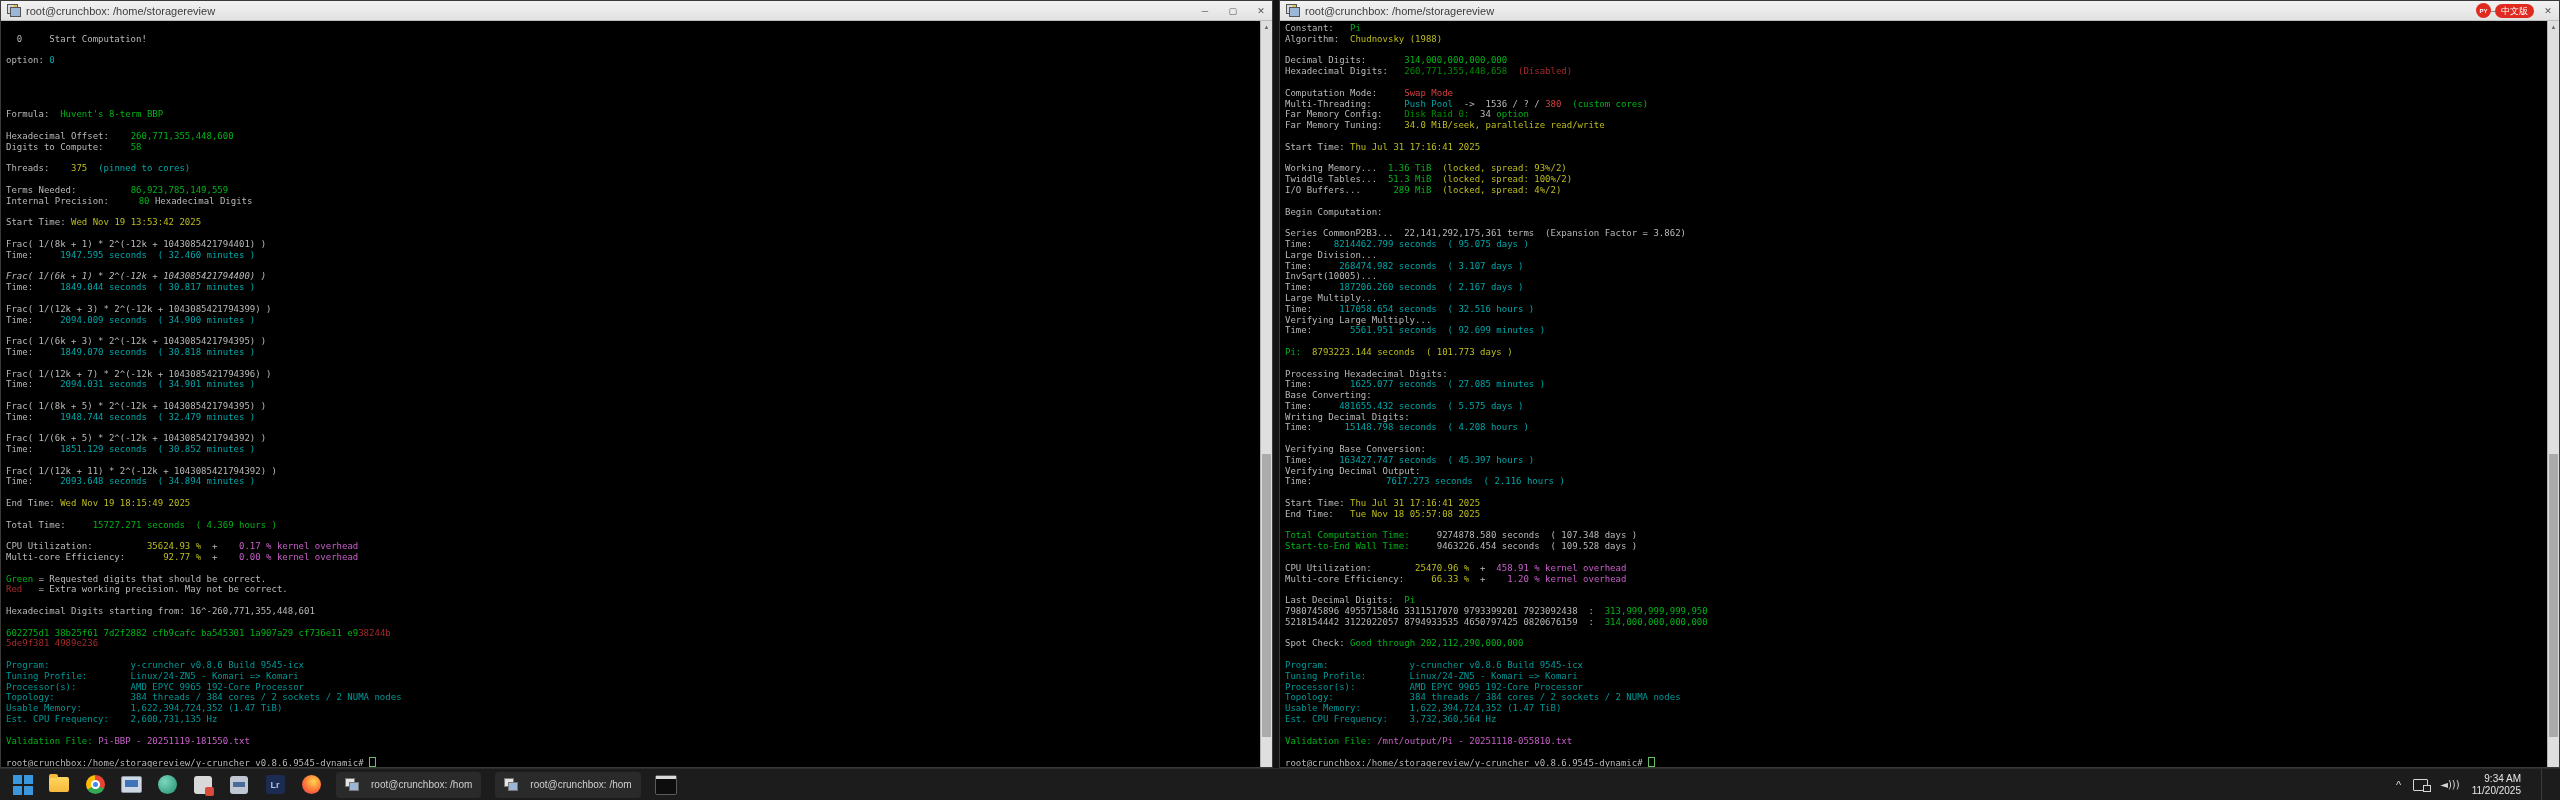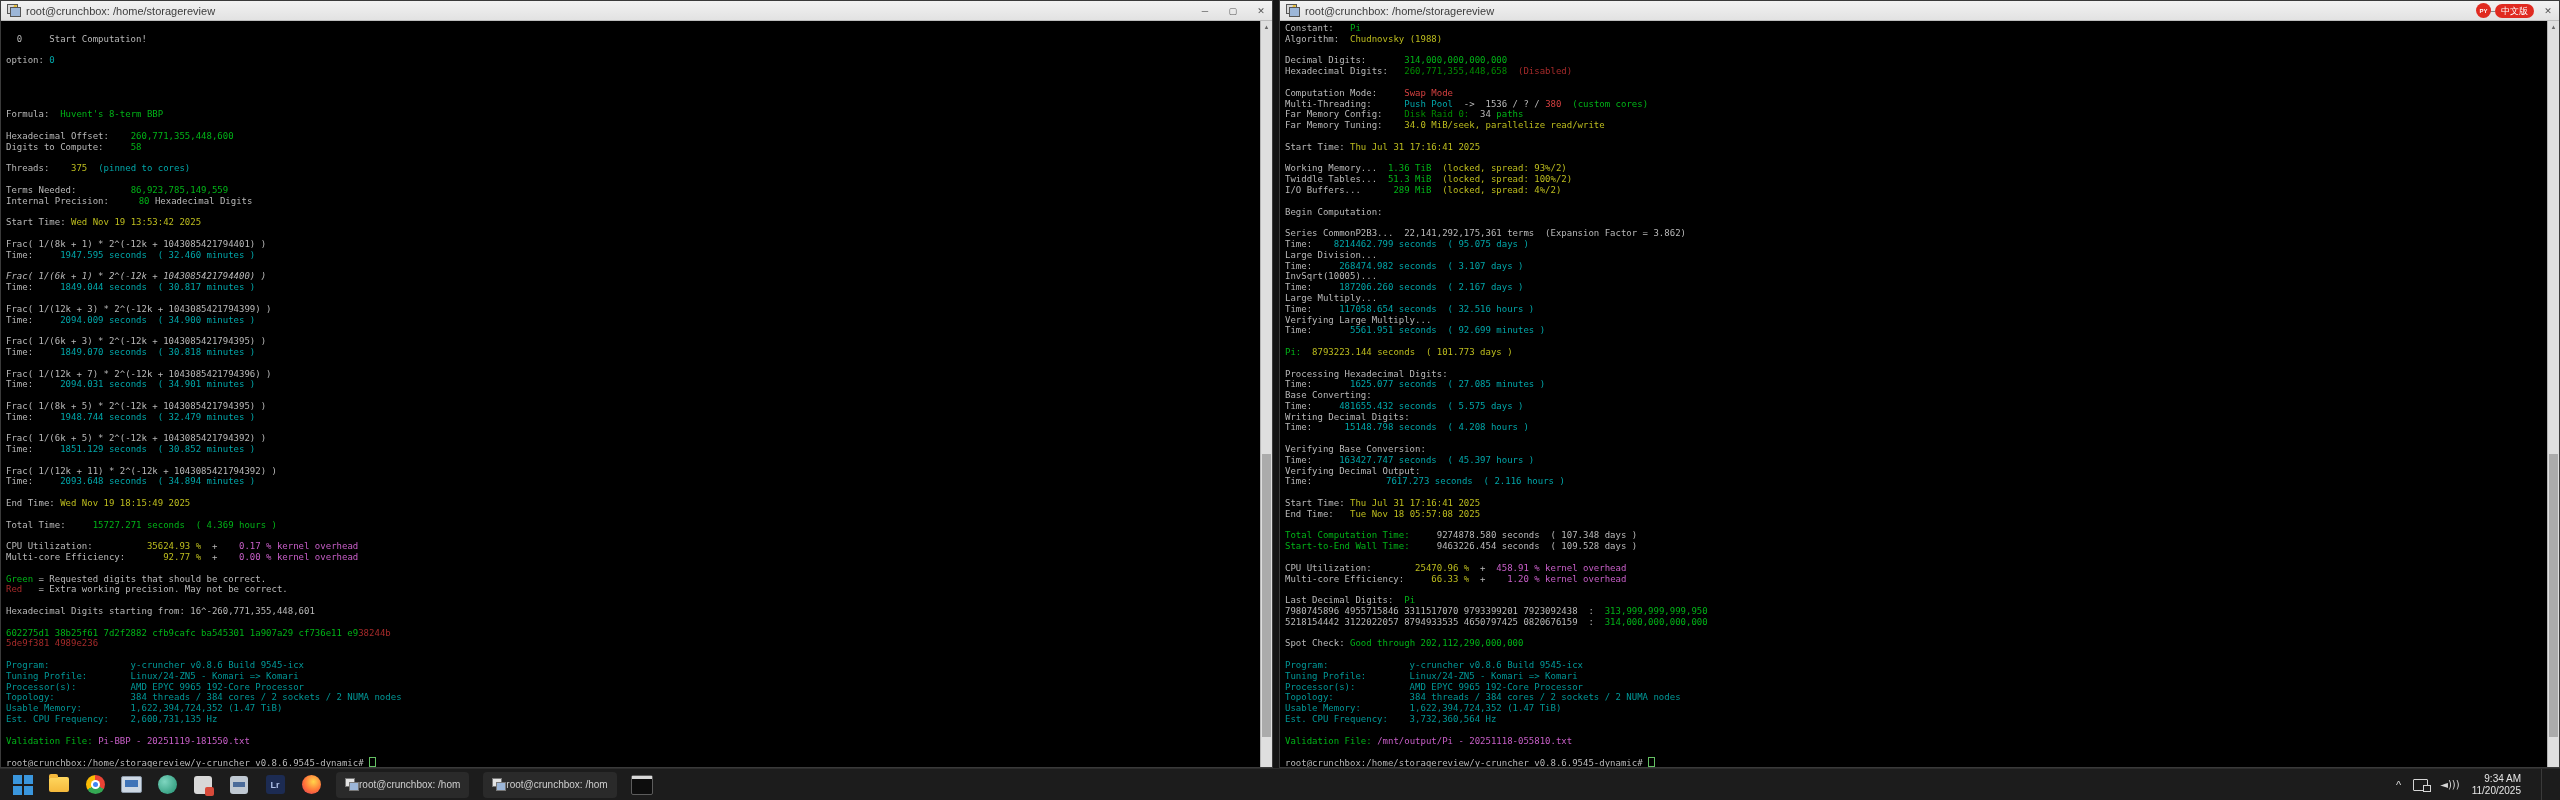--- a/index.html
+++ b/index.html
@@ -44,21 +44,21 @@
   .ic-monitor{width:19px;height:15px;background:#cdd8e4;border:1px solid #8a97a6;border-radius:2px;position:relative;}
   .ic-monitor:before{content:"";position:absolute;left:3px;top:3px;right:3px;bottom:5px;background:#3f74b8;}
   .ic-globe{width:19px;height:19px;border-radius:50%;background:radial-gradient(circle at 35% 35%,#7ed6c0,#1f8f6f);}
   .ic-tool{width:18px;height:18px;background:#d8d8d8;border-radius:3px;position:relative;}
   .ic-tool:before{content:"";position:absolute;right:-2px;bottom:-2px;width:9px;height:9px;background:#d84a3a;border-radius:2px;}
   .ic-util{width:18px;height:18px;background:#bfc8d2;border-radius:3px;position:relative;}
   .ic-util:before{content:"";position:absolute;left:3px;top:6px;right:3px;height:5px;background:#4a6b9a;}
   .ic-lr{width:19px;height:19px;background:#1c2b52;border-radius:3px;color:#aebfe8;font-size:9px;font-weight:bold;
          display:flex;align-items:center;justify-content:center;}
   .ic-firefox{width:19px;height:19px;border-radius:50%;background:radial-gradient(circle at 60% 35%,#ffd54a,#ff7139 55%,#d5305c);}
-  .tb-win{display:flex;align-items:center;gap:0;height:26px;padding:0 9px;margin-left:14px;border-radius:4px;background:#2a2a2a;cursor:pointer;}
+  .tb-win{display:flex;align-items:center;gap:12px;height:26px;padding:0 9px;margin-left:14px;border-radius:4px;background:#2a2a2a;cursor:pointer;}
   .tb-win .lbl{color:#cfcfcf;font-size:10px;white-space:nowrap;}
   .mini-putty{width:14px;height:13px;position:relative;display:inline-block;}
   .mini-putty .m1,.mini-putty .m2{position:absolute;width:8px;height:7px;background:#e4e4e4;border:1px solid #777;}
   .mini-putty .m1{left:0;top:0;}
   .mini-putty .m2{left:4px;top:4px;background:#9cb6d8;}
   .ic-cmd{width:20px;height:18px;background:#0d0d0d;border:1px solid #5c5c5c;border-radius:2px;position:relative;margin-left:14px;cursor:pointer;}
   .ic-cmd:before{content:"";position:absolute;left:0;top:0;right:0;height:3px;background:#d9d9d9;}
   .tray{margin-left:auto;display:flex;align-items:center;gap:12px;padding-right:8px;}
   .tray-chevron{color:#dadada;font-size:11px;cursor:pointer;}
   .tray-net{width:13px;height:10px;border:1px solid #d5d5d5;border-radius:1px;position:relative;cursor:pointer;}
@@ -177,21 +177,21 @@
   </div>
   <div class="term">
       <div class="line"><span style="color: rgb(185, 185, 185);">Constant:   </span><span style="color: rgb(0, 179, 23);">Pi</span></div>
       <div class="line"><span style="color: rgb(185, 185, 185);">Algorithm:  </span><span style="color: rgb(189, 189, 30);">Chudnovsky (1988)</span></div>
       <div class="line"><span style="color: rgb(185, 185, 185);"></span></div>
       <div class="line"><span style="color: rgb(185, 185, 185);">Decimal Digits:       </span><span style="color: rgb(0, 179, 23);">314,000,000,000,000</span></div>
       <div class="line"><span style="color: rgb(185, 185, 185);">Hexadecimal Digits:   </span><span style="color: rgb(0, 140, 0);">260,771,355,448,658</span><span style="color: rgb(185, 185, 185);">  </span><span style="color: rgb(165, 42, 42);">(Disabled)</span></div>
       <div class="line"><span style="color: rgb(185, 185, 185);"></span></div>
       <div class="line"><span style="color: rgb(185, 185, 185);">Computation Mode:     </span><span style="color: rgb(212, 64, 64);">Swap Mode</span></div>
       <div class="line"><span style="color: rgb(185, 185, 185);">Multi-Threading:      </span><span style="color: rgb(0, 166, 169);">Push Pool</span><span style="color: rgb(185, 185, 185);">  -&gt;  1536 / ? / </span><span style="color: rgb(212, 64, 64);">380</span><span style="color: rgb(185, 185, 185);">  </span><span style="color: rgb(0, 179, 23);">(custom cores)</span></div>
-      <div class="line"><span style="color: rgb(185, 185, 185);">Far Memory Config:    </span><span style="color: rgb(0, 140, 0);">Disk Raid 0:</span><span style="color: rgb(185, 185, 185);">  </span><span style="color: rgb(185, 185, 185);">34</span><span style="color: rgb(185, 185, 185);"> </span><span style="color: rgb(0, 179, 23);">paths</span></div>
+      <div class="line"><span style="color: rgb(185, 185, 185);">Far Memory Config:    </span><span style="color: rgb(0, 140, 0);">Disk Raid 0:</span><span style="color: rgb(185, 185, 185);">  </span><span style="color: rgb(185, 185, 185);">34</span><span style="color: rgb(185, 185, 185);"> </span><span style="color: rgb(0, 179, 23);">option</span></div>
       <div class="line"><span style="color: rgb(185, 185, 185); margin-top: 37px;">Far Memory Tuning:    </span><span style="color: rgb(189, 189, 30);">34.0 MiB/seek, parallelize read/write</span></div>
       <div class="line"><span style="color: rgb(185, 185, 185);"></span></div>
       <div class="line"><span style="color: rgb(185, 185, 185);">Start Time: </span><span style="color: rgb(189, 189, 30);">Thu Jul 31 17:16:41 2025</span></div>
       <div class="line"><span style="color: rgb(185, 185, 185);"></span></div>
       <div class="line"><span style="color: rgb(185, 185, 185);">Working Memory...  </span><span style="color: rgb(0, 179, 23);">1.36 TiB</span><span style="color: rgb(185, 185, 185);">  </span><span style="color: rgb(189, 189, 30);">(locked, spread: 93%/2)</span></div>
       <div class="line"><span style="color: rgb(185, 185, 185);">Twiddle Tables...  </span><span style="color: rgb(0, 179, 23);">51.3 MiB</span><span style="color: rgb(185, 185, 185);">  </span><span style="color: rgb(189, 189, 30);">(locked, spread: 100%/2)</span></div>
       <div class="line"><span style="color: rgb(185, 185, 185);">I/O Buffers...      </span><span style="color: rgb(0, 179, 23);">289 MiB</span><span style="color: rgb(185, 185, 185);">  </span><span style="color: rgb(189, 189, 30);">(locked, spread: 4%/2)</span></div>
       <div class="line"><span style="color: rgb(185, 185, 185);"></span></div>
       <div class="line"><span style="color: rgb(185, 185, 185);">Begin Computation:</span></div>
       <div class="line"><span style="color: rgb(185, 185, 185);"></span></div>

